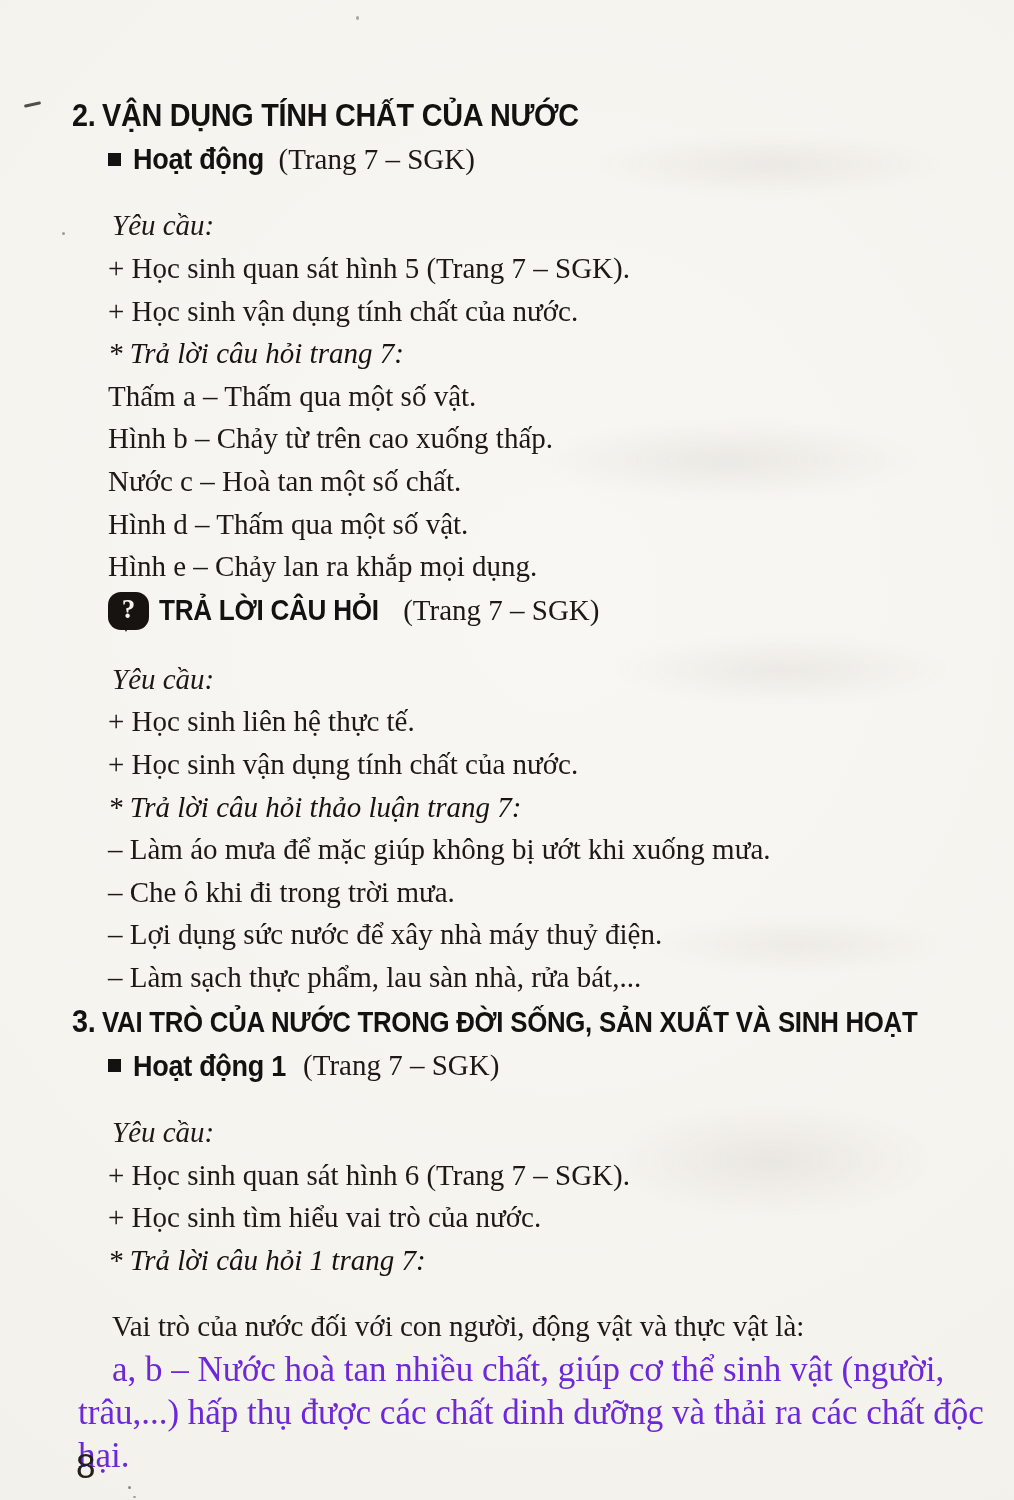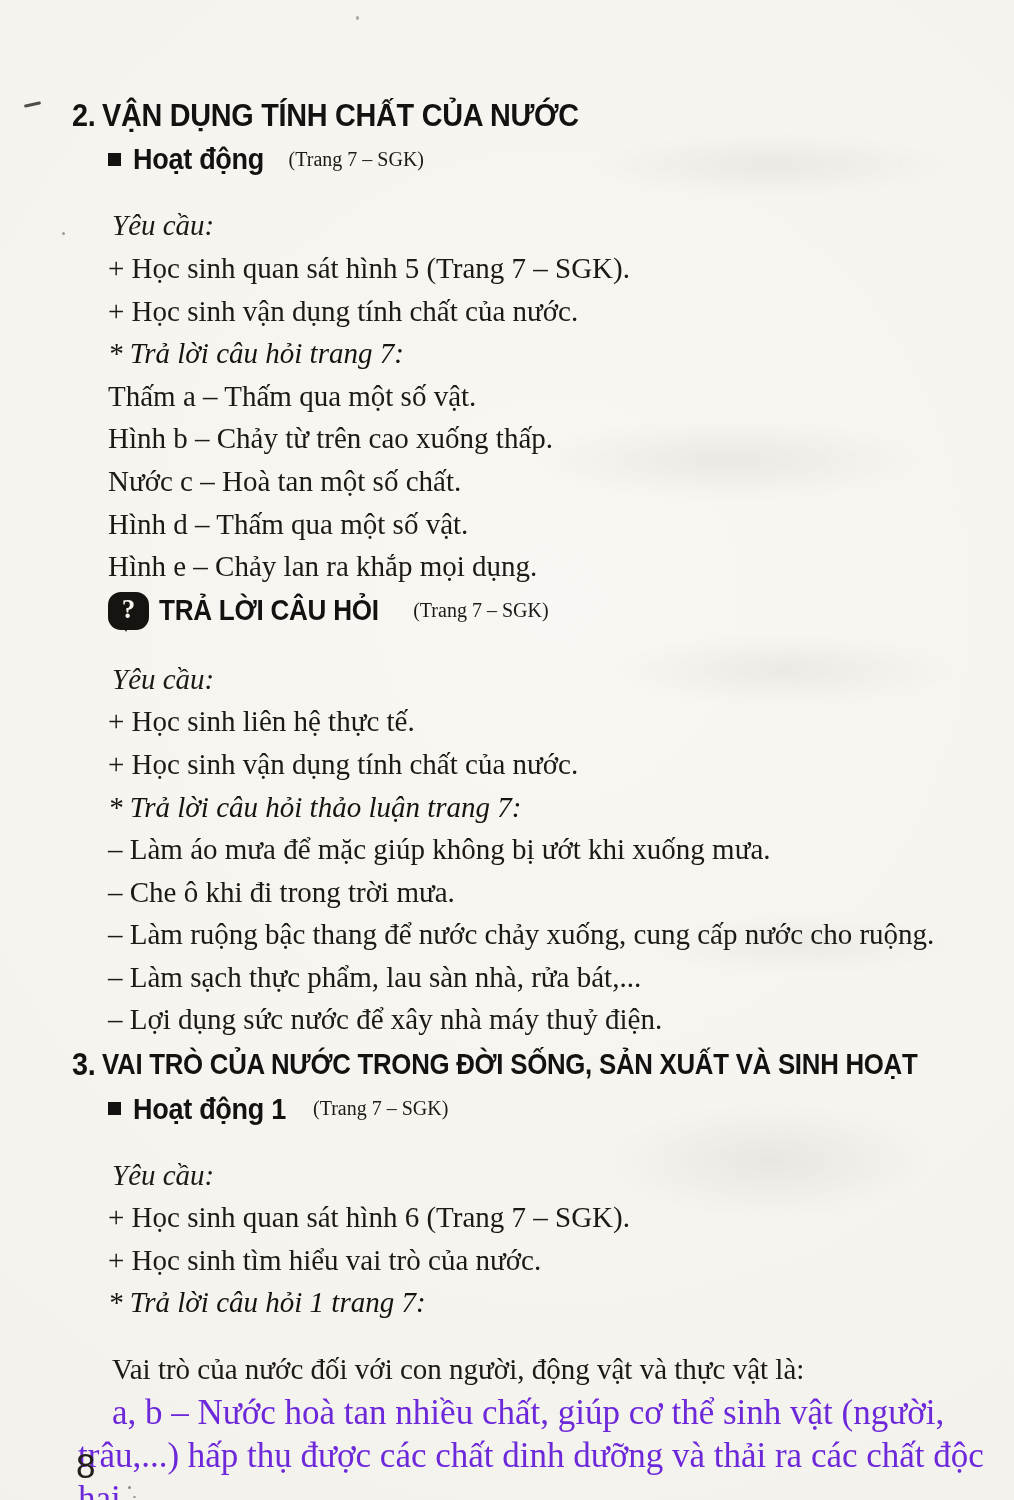--- a/index.html
+++ b/index.html
@@ -22,21 +22,21 @@
   
   .sans-b{
     font-family:"Liberation Sans","DejaVu Sans",sans-serif;font-weight:700;
     color:#141210;display:inline-block;transform:scaleX(.9);transform-origin:left center;
     letter-spacing:-.3px;
   }
   .h-num{font-size:32px;}
   .h-txt{font-size:32px;}
   .act-txt{font-size:30px;}
   .qa-txt{font-size:29px;}
-  .serif-ref{font-size:20px;margin-left:10px;color:#1c1916;}
+  .serif-ref{font-size:29px;color:#1c1916;}
   .it{font-style:italic;}
   .bi{font-style:italic;font-weight:400;color:#161310;}
   .ind{margin-left:30px;}
   .ind2{margin-left:34px;margin-top:24px;}
   .hind{margin-left:-6px;}
   .sq{width:13px;height:13px;background:#141210;display:inline-block;
       margin-right:12px;flex:0 0 auto;}
   .bubble{
     width:41px;height:38px;background:#161310;border-radius:13px;
     display:flex;align-items:center;justify-content:center;position:relative;
@@ -128,23 +128,22 @@
       <span class="serif-ref">(Trang 7 – SGK)</span>
     </div>
 
     <div class="line ind2 it">Yêu cầu:</div>
     <div class="line ind">+ Học sinh liên hệ thực tế.</div>
     <div class="line ind">+ Học sinh vận dụng tính chất của nước.</div>
 
     <div class="line ind bi">* Trả lời câu hỏi thảo luận trang 7:</div>
     <div class="line ind">– Làm áo mưa để mặc giúp không bị ướt khi xuống mưa.</div>
     <div class="line ind">– Che ô khi đi trong trời mưa.</div>
-    <div class="line ind">– Làm ruộng bậc thang để nước chảy xuống, cung cấp nước cho ruộng.</div>
+    <div class="line ind">– Lợi dụng sức nước để xây nhà máy thuỷ điện.</div>
     <div class="line ind">– Làm sạch thực phẩm, lau sàn nhà, rửa bát,...</div>
-    <div class="line ind">– Lợi dụng sức nước để xây nhà máy thuỷ điện.</div>
 
     <div class="hline hind">
       <span class="sans-b h-num">3.</span>&nbsp;
       <span class="sans-b h-txt" style="font-size:30px;transform:scaleX(.86);">VAI TRÒ CỦA NƯỚC TRONG ĐỜI SỐNG, SẢN XUẤT VÀ SINH HOẠT</span>
     </div>
 
     <div class="line ind">
       <span class="sq"></span>
       <span class="sans-b act-txt">Hoạt động 1</span>
       <span class="serif-ref">(Trang 7 – SGK)</span>

